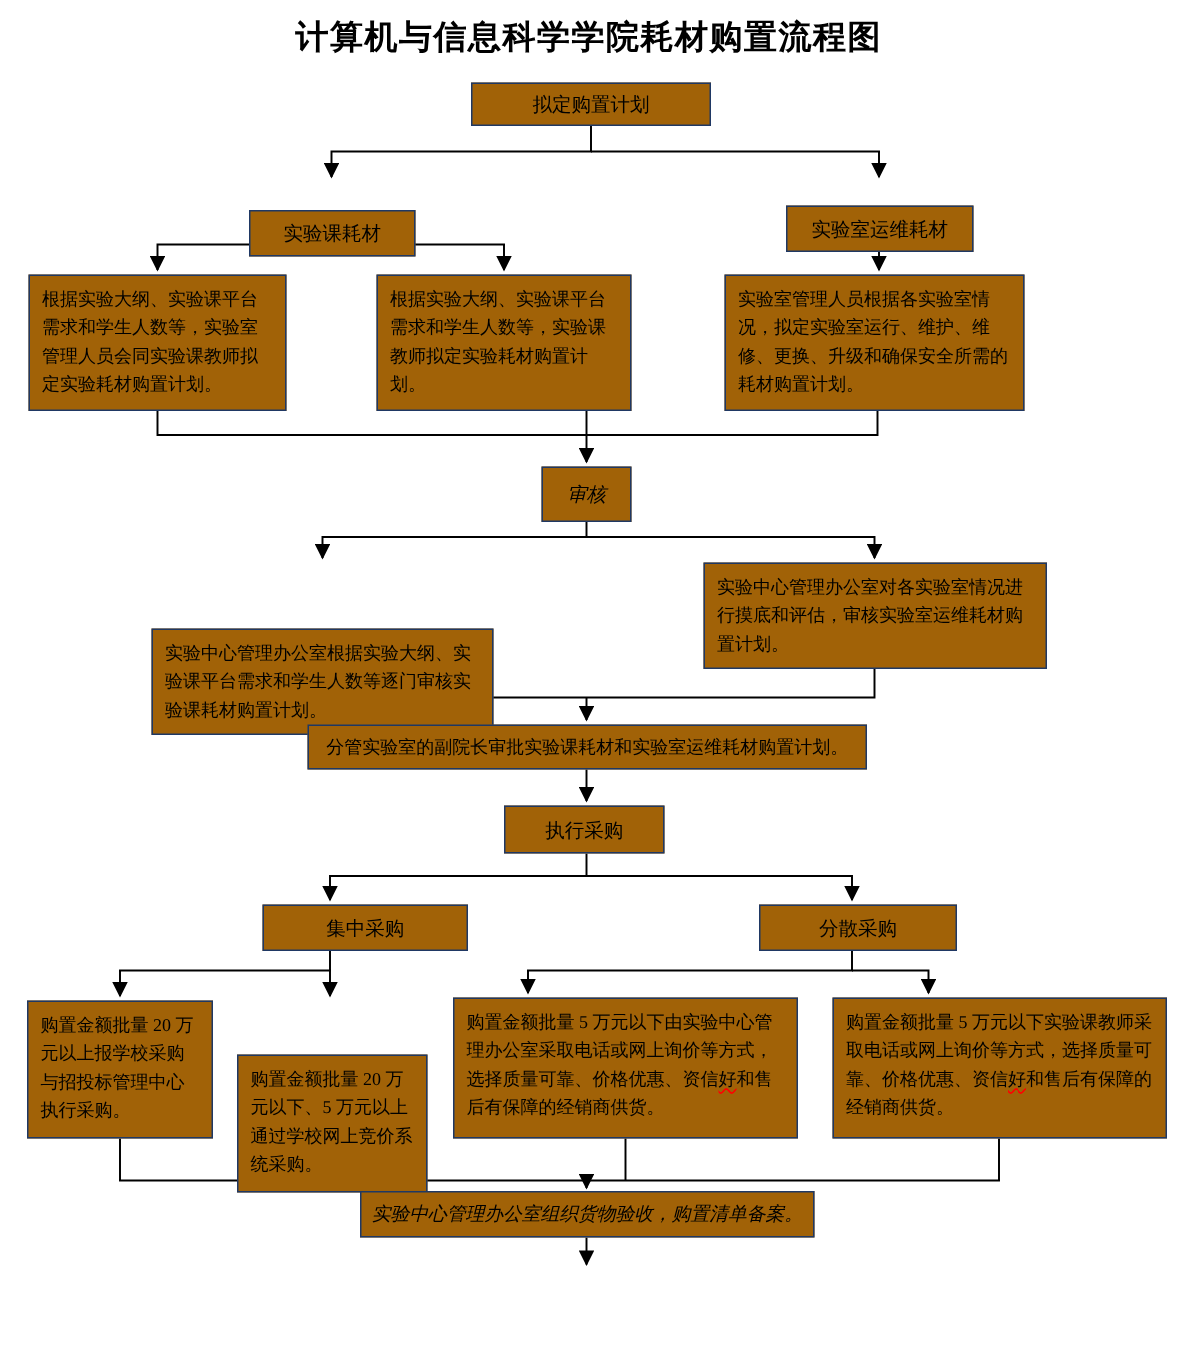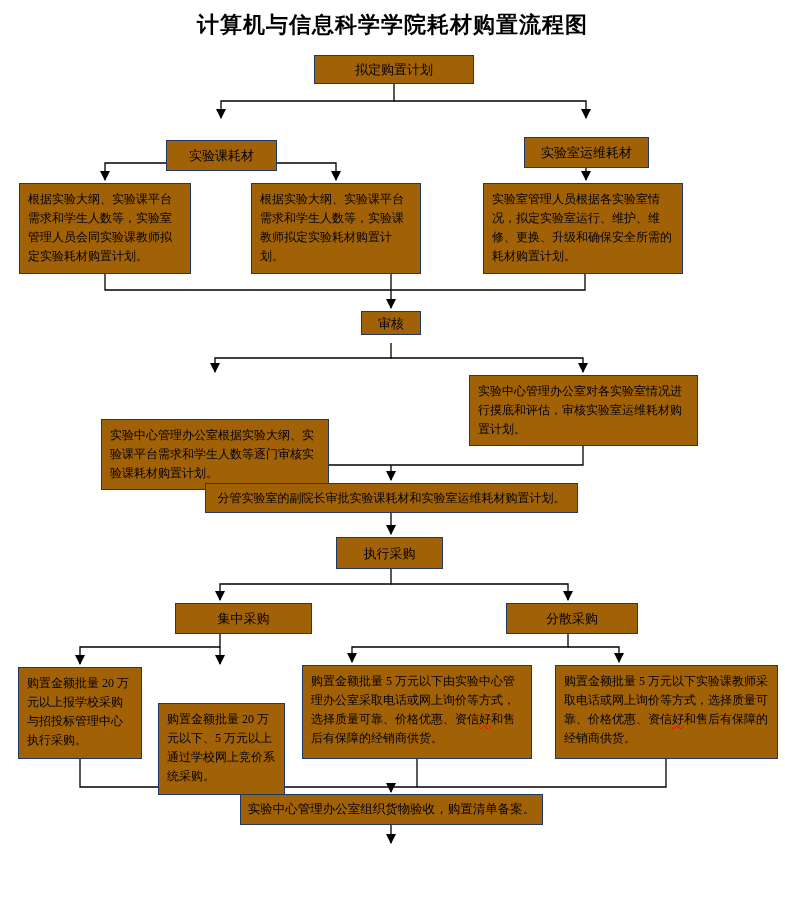--- a/index.html
+++ b/index.html
@@ -97,32 +97,32 @@
 
   <div class="node center" style="left:314px;top:55px;width:160px;height:29px;">拟定购置计划</div>
 
   <div class="node center" style="left:166px;top:121px;width:111px;height:31px;margin-top:19px;">实验课耗材</div>
   <div class="node center" style="left:524px;top:121px;width:125px;height:31px;margin-top:16px;">实验室运维耗材</div>
 
   <div class="node text" style="left:19px;top:183px;width:172px;height:91px;">根据实验大纲、实验课平台需求和学生人数等，实验室管理人员会同实验课教师拟定实验耗材购置计划。</div>
   <div class="node text" style="left:251px;top:183px;width:170px;height:91px;">根据实验大纲、实验课平台需求和学生人数等，实验课教师拟定实验耗材购置计划。</div>
   <div class="node text" style="left:483px;top:183px;width:200px;height:91px;">实验室管理人员根据各实验室情况，拟定实验室运行、维护、维修、更换、升级和确保安全所需的耗材购置计划。</div>
 
-  <div class="node center" style="left:361px;top:311px;width:60px;height:24px;">审核</div>
+  <div class="node center" style="left:361px;top:311px;width:60px;height:37px;font-style:italic;">审核</div>
 
   <div class="node text" style="left:101px;top:375px;width:228px;height:71px;margin-top:44px;">实验中心管理办公室根据实验大纲、实验课平台需求和学生人数等逐门审核实验课耗材购置计划。</div>
   <div class="node text" style="left:469px;top:375px;width:229px;height:71px;">实验中心管理办公室对各实验室情况进行摸底和评估，审核实验室运维耗材购置计划。</div>
 
   <div class="node center" style="left:205px;top:483px;width:373px;height:30px;font-size:12px;">分管实验室的副院长审批实验课耗材和实验室运维耗材购置计划。</div>
 
   <div class="node center" style="left:336px;top:537px;width:107px;height:32px;">执行采购</div>
 
   <div class="node center" style="left:162px;top:603px;width:137px;height:31px;margin-left:13px;">集中采购</div>
   <div class="node center" style="left:506px;top:603px;width:132px;height:31px;">分散采购</div>
 
   <div class="node text" style="left:18px;top:667px;width:124px;height:92px;">购置金额批量 20 万元以上报学校采购与招投标管理中心执行采购。</div>
   <div class="node text" style="left:158px;top:667px;width:127px;height:92px;margin-top:36px;">购置金额批量 20 万元以下、5 万元以上通过学校网上竞价系统采购。</div>
   <div class="node text" style="left:302px;top:665px;width:230px;height:94px;"><span>购置金额批量 5 万元以下由实验中心管理办公室采取电话或网上询价等方式，选择质量可靠、价格优惠、资信</span><span class="spellcheck">好</span><span>和售后有保障的经销商供货。</span></div>
   <div class="node text" style="left:555px;top:665px;width:223px;height:94px;"><span>购置金额批量 5 万元以下实验课教师采取电话或网上询价等方式，选择质量可靠、价格优惠、资信</span><span class="spellcheck">好</span><span>和售后有保障的经销商供货。</span></div>
 
-  <div class="node center" style="left:240px;top:794px;width:303px;height:31px;font-size:12.5px;">实验中心管理办公室组织货物验收，购置清单备案。</div>
+  <div class="node center" style="left:240px;top:794px;width:303px;height:31px;font-size:12.5px;font-style:italic;">实验中心管理办公室组织货物验收，购置清单备案。</div>
 
 </div>
 
 </body></html>

